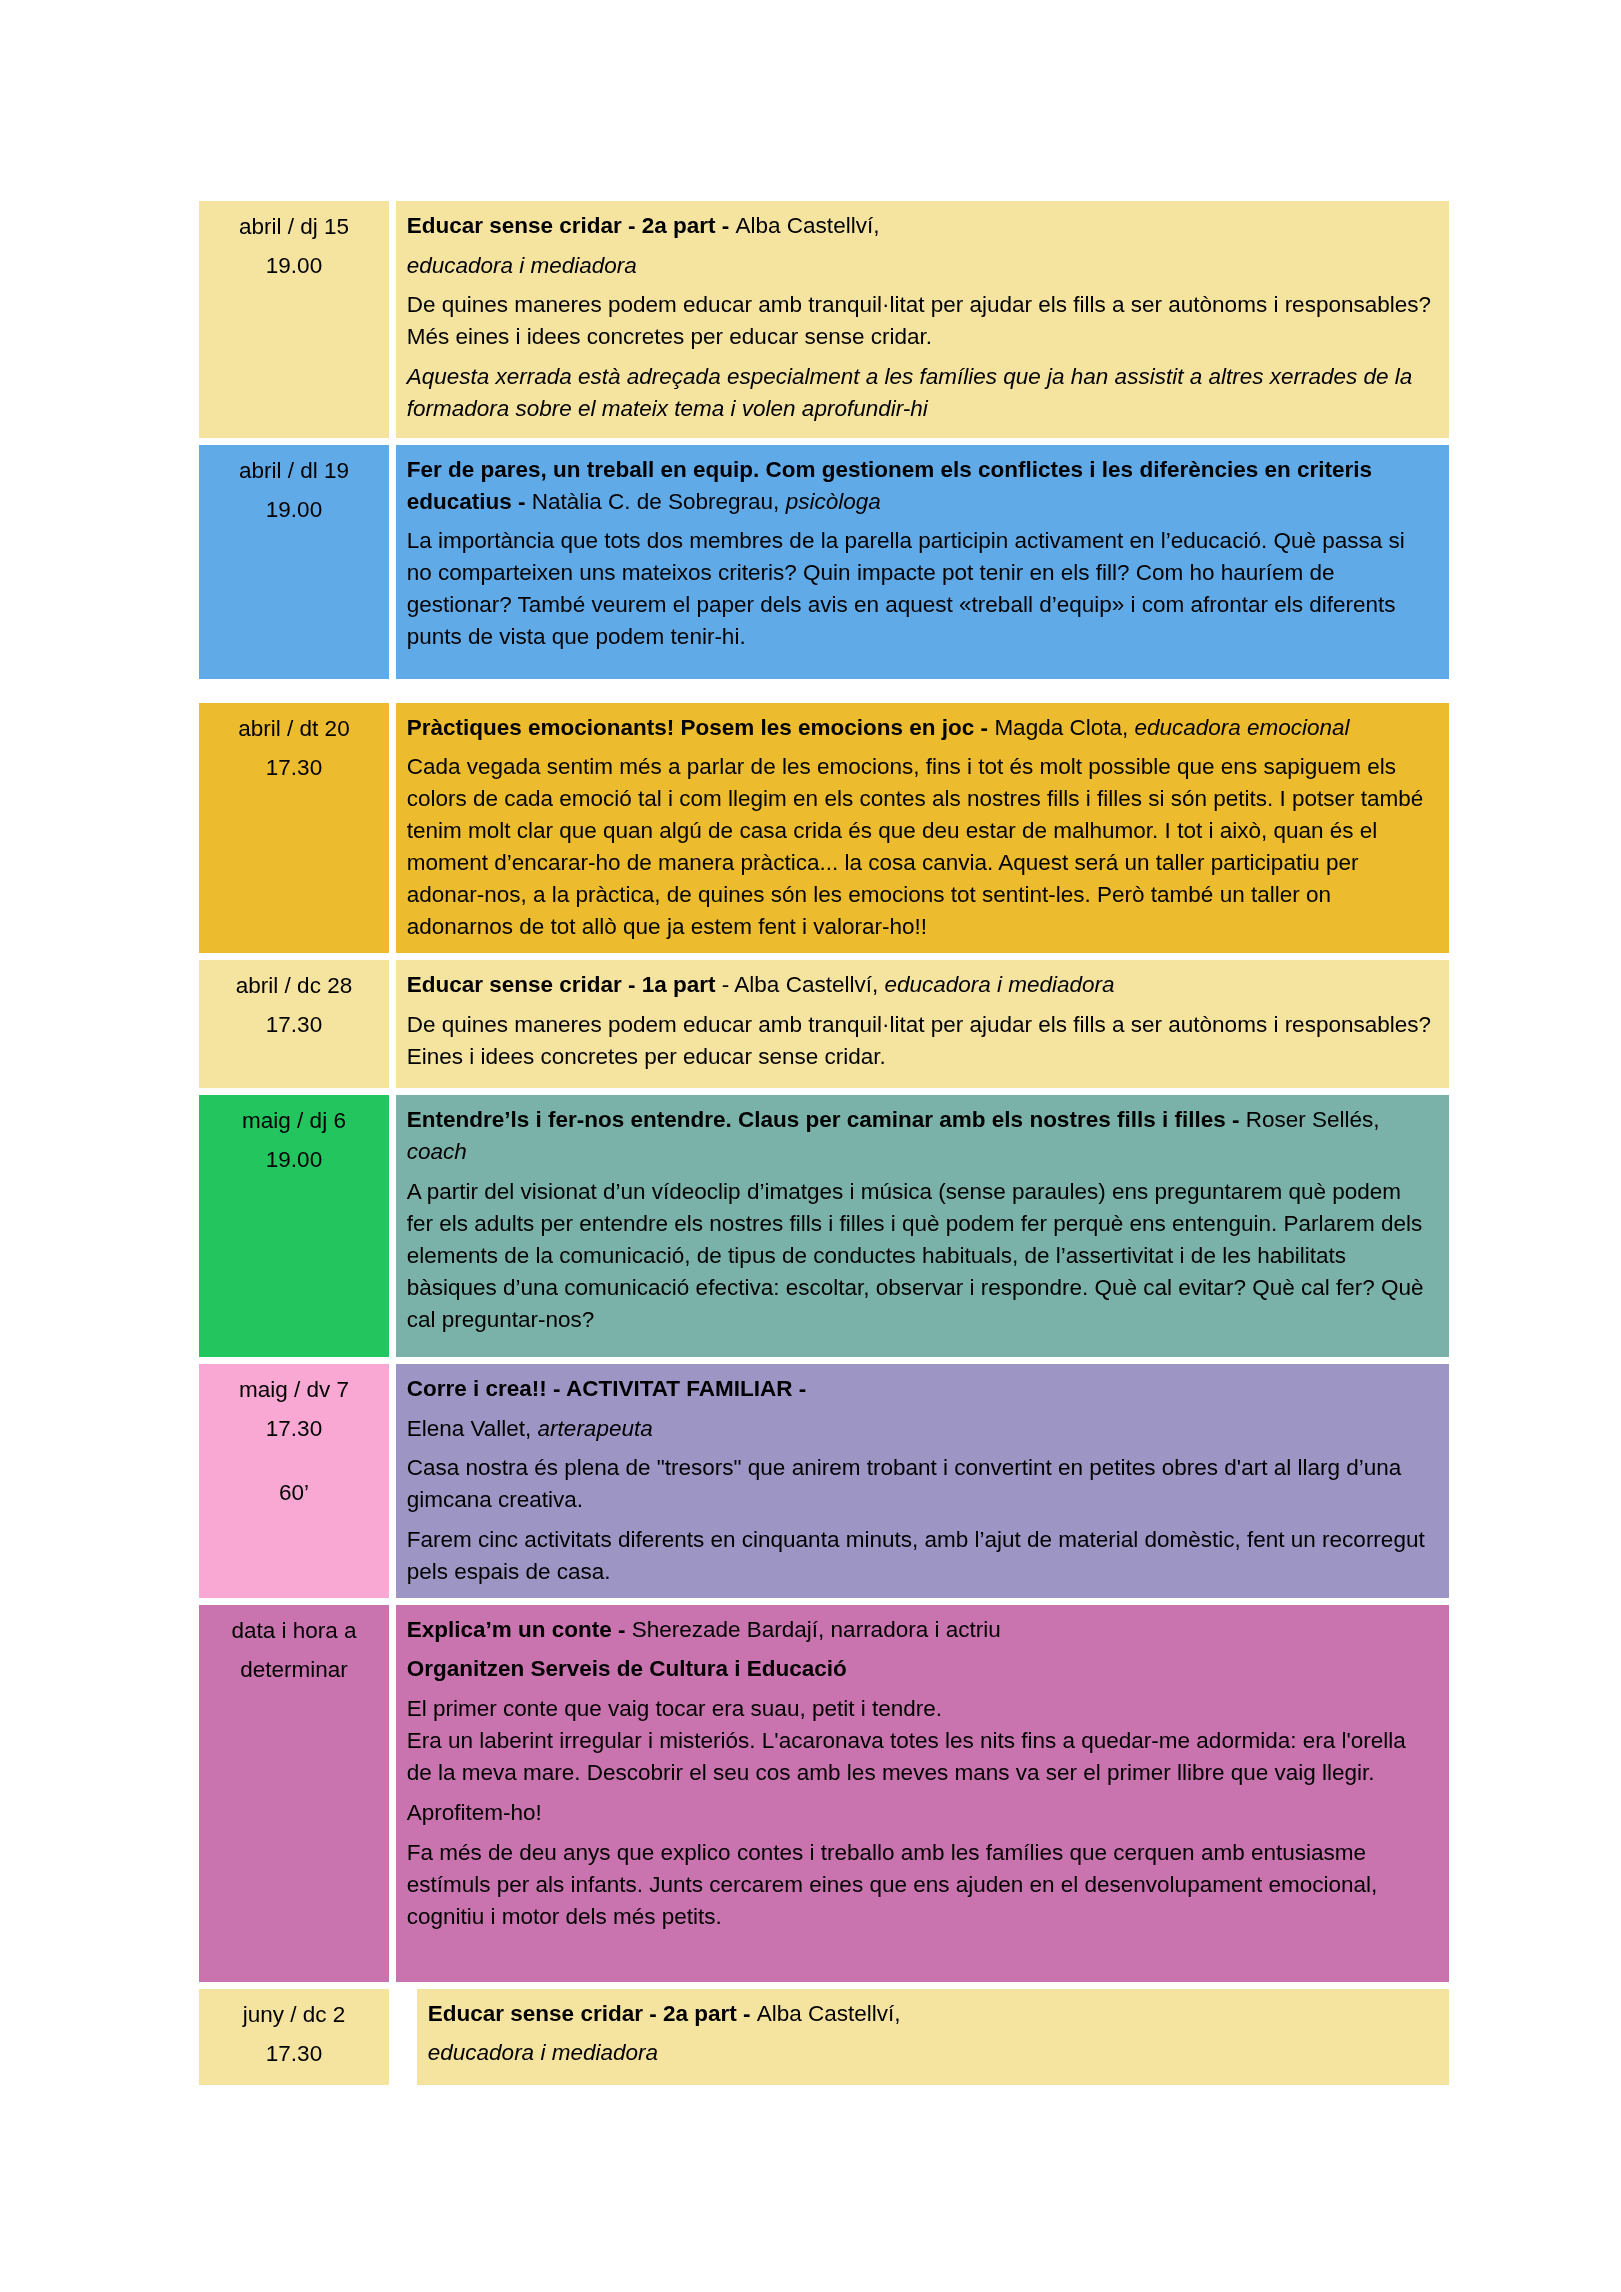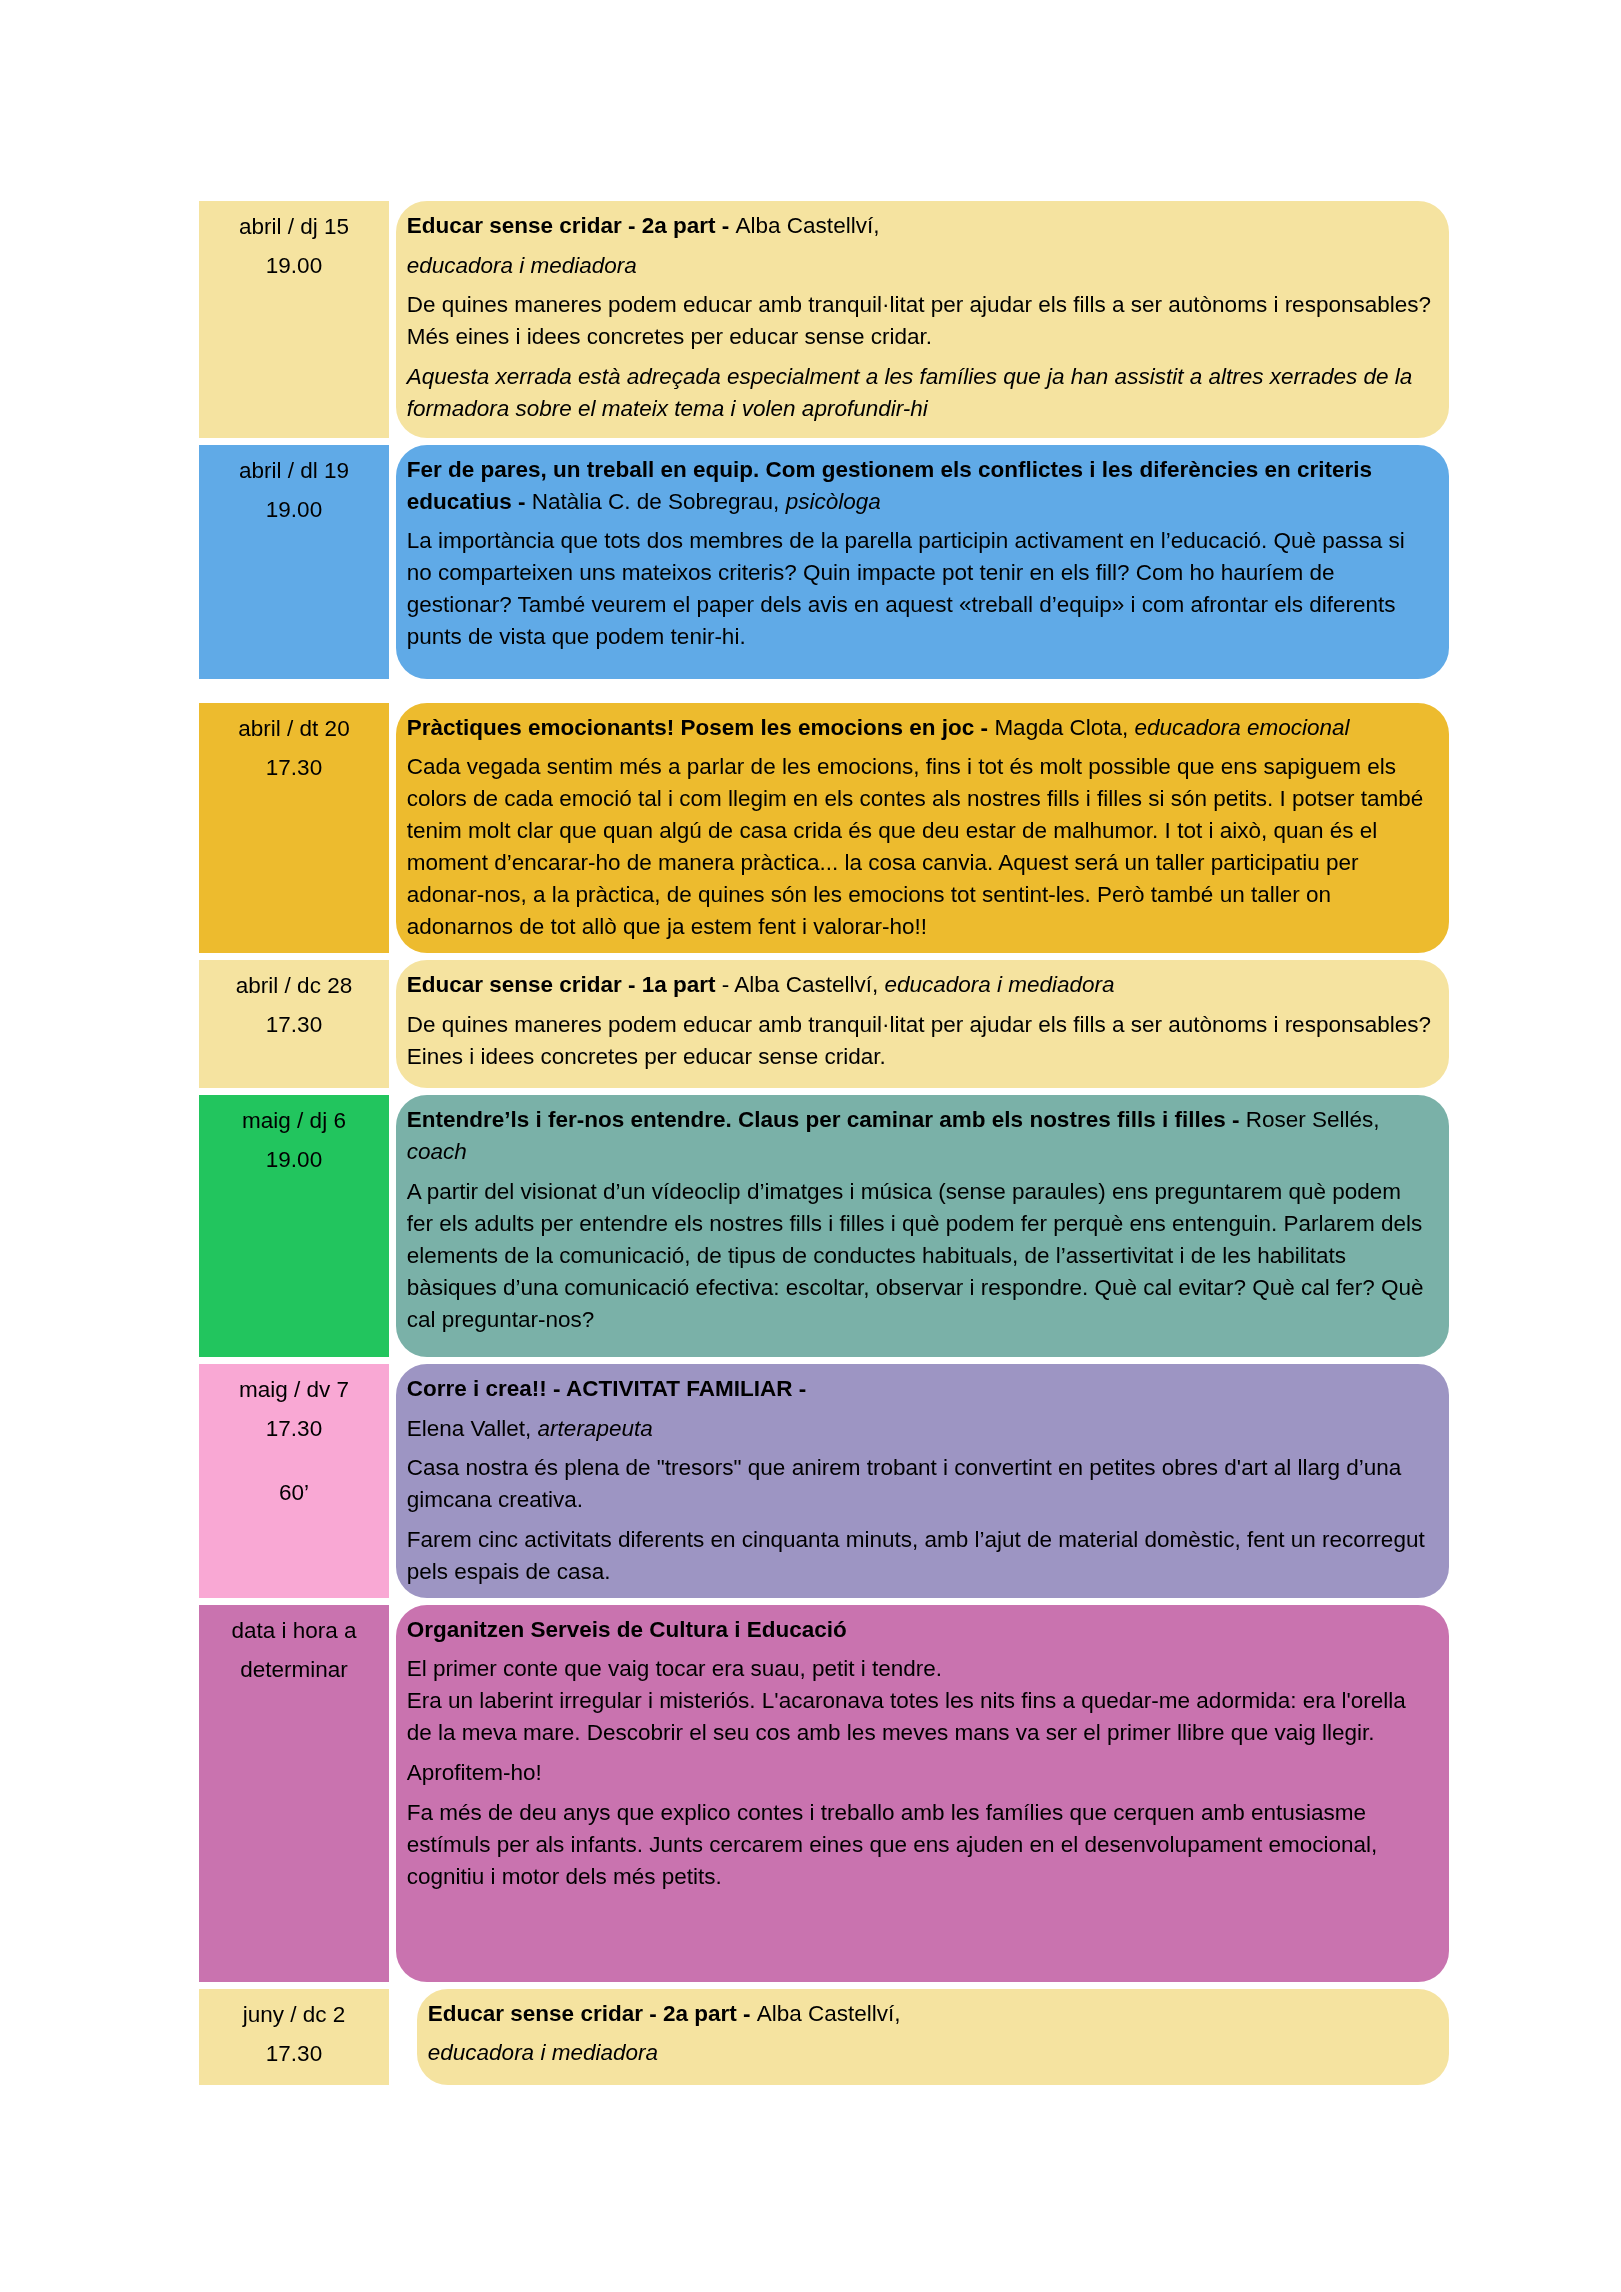--- a/index.html
+++ b/index.html
@@ -45,21 +45,20 @@
     font-size: 22.5px;
     line-height: 39px;
     white-space: nowrap;
   }
   .duration {
     margin-top: 25.5px;
   }
   .content-cell {
     flex: 1 1 auto;
     padding: 8.8px 17.6px 9.8px 10.8px;
-    border-radius: 31px;
   }
   .para {
     margin: 0 0 7.8px 0;
     font-size: 22.5px;
     line-height: 32px;
     white-space: pre-wrap;
   }
   .para:last-child { margin-bottom: 0; }
   .b { font-weight: bold; }
   .i { font-style: italic; }
@@ -132,20 +131,21 @@
         <p class="para"><span>Casa nostra és plena de "tresors" que anirem trobant i convertint en petites obres d'art al llarg d’una gimcana creativa.</span></p>
         <p class="para"><span>Farem cinc activitats diferents en cinquanta minuts, amb l’ajut de material domèstic, fent un recorregut pels espais de casa.</span></p>
       </div>
     </div>
     <div class="row">
       <div class="cell date-cell" style="background: rgb(201, 115, 175);">
         <div class="date-line">data i hora a</div>
         <div class="date-line">determinar</div>
       </div>
       <div class="cell content-cell" style="background: rgb(201, 115, 175);">
+        <p class="para"><span class="b">Explica’m un conte - </span><span>Sherezade Bardají, narradora i actriu</span></p>
         <p class="para"><span class="b">Organitzen Serveis de Cultura i Educació</span></p>
         <p class="para"><span>El primer conte que vaig tocar era suau, petit i tendre.
 Era un laberint irregular i misteriós. L'acaronava totes les nits fins a quedar-me adormida: era l'orella de la meva mare. Descobrir el seu cos amb les meves mans va ser el primer llibre que vaig llegir.</span></p>
         <p class="para"><span>Aprofitem-ho!</span></p>
         <p class="para"><span>Fa més de deu anys que explico contes i treballo amb les famílies que cerquen amb entusiasme estímuls per als infants. Junts cercarem eines que ens ajuden en el desenvolupament emocional, cognitiu i motor dels més petits.</span></p>
       </div>
     </div>
     <div class="row">
       <div class="cell date-cell" style="background: rgb(245, 227, 160);">
         <div class="date-line">juny / dc 2</div>

